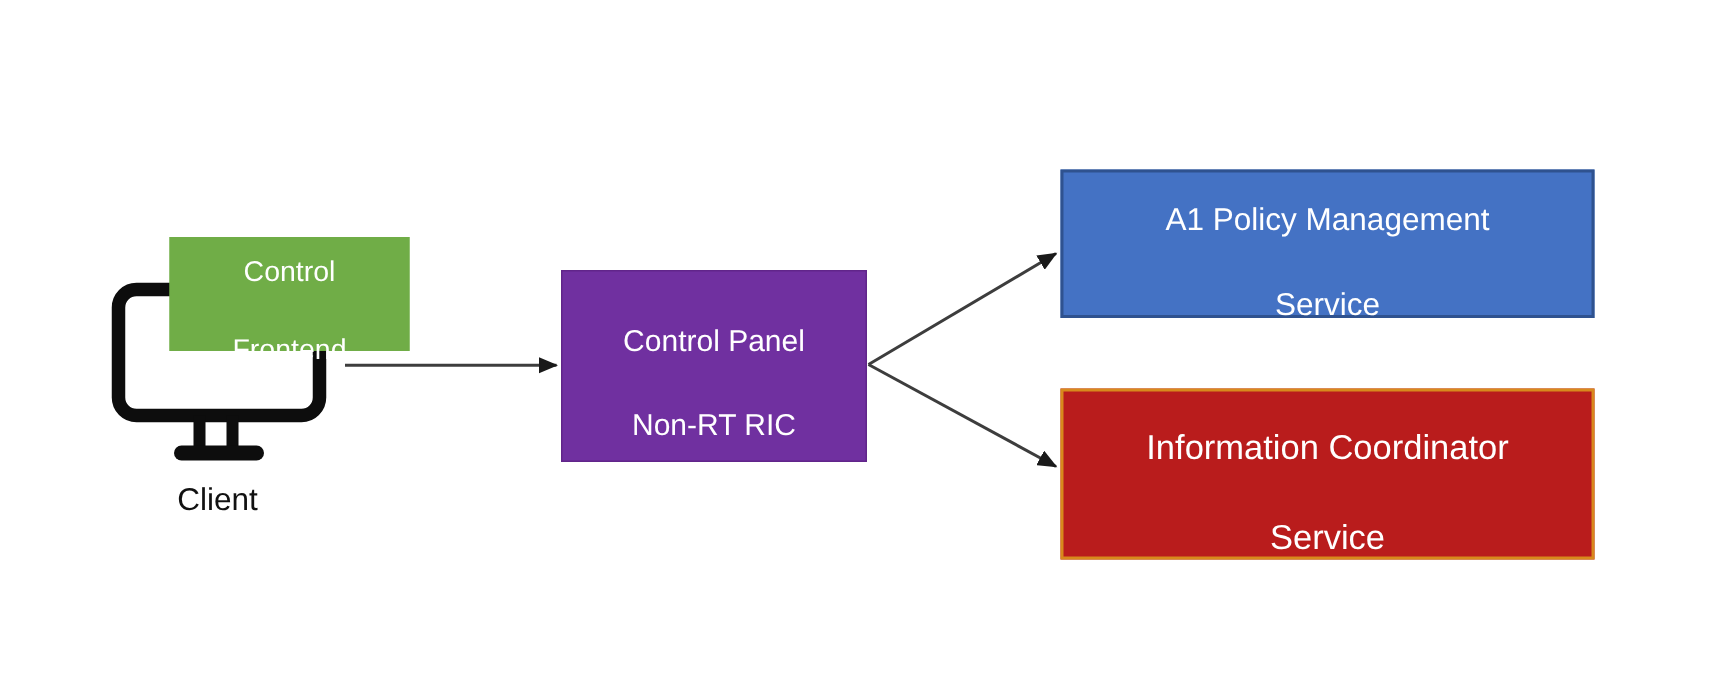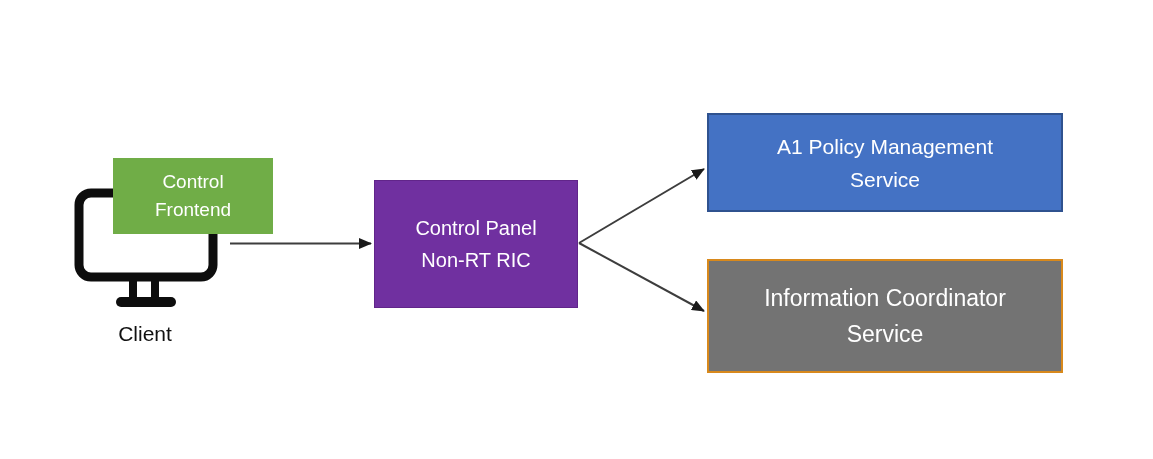--- a/index.html
+++ b/index.html
@@ -12,21 +12,21 @@
   .canvas {
     position: absolute; left: 0; top: 0;
     width: 1153px; height: 459px; background: #ffffff;
   }
   .node {
     position: absolute;
     display: flex; flex-direction: column;
     align-items: center; justify-content: center;
     text-align: center; color: #ffffff;
   }
-  .node .line { display: block; }
+  .node .line { display: block; margin-top: 24px; }
 
   .node-browser {
     left: 113px; top: 158px; width: 160px; height: 76px;
     font-size: 19px; line-height: 28px; z-index: 3;
   }
   .node-gateway {
     left: 374px; top: 180px; width: 204px; height: 128px;
     font-size: 20px; line-height: 32px; z-index: 2;
   }
   .node-a1policy {
@@ -77,21 +77,21 @@
   <div class="node node-gateway" style="border: 1px solid rgb(97, 37, 138); background: rgb(112, 48, 160);">
     <span class="line">Control Panel</span>
     <span class="line">Non-RT RIC</span>
   </div>
 
   <div class="node node-a1policy" style="border: 2px solid rgb(47, 82, 143); background: rgb(68, 114, 196);">
     <span class="line">A1 Policy Management</span>
     <span class="line">Service</span>
   </div>
 
-  <div class="node node-infocoord" style="border: 2px solid rgb(216, 137, 28); background: #737373;">
+  <div class="node node-infocoord" style="border: 2px solid rgb(216, 137, 28); background: #b91c1c;">
     <span class="line">Information Coordinator</span>
     <span class="line">Service</span>
   </div>
 
   <svg class="edges-layer">
     <defs>
       <marker id="arrowhead" markerUnits="userSpaceOnUse" markerWidth="14" markerHeight="11" refX="12" refY="5.5" orient="auto">
         <path d="M0,0 L13,5.5 L0,11 Z" fill="#1A1A1A"></path>
       </marker>
     </defs>

